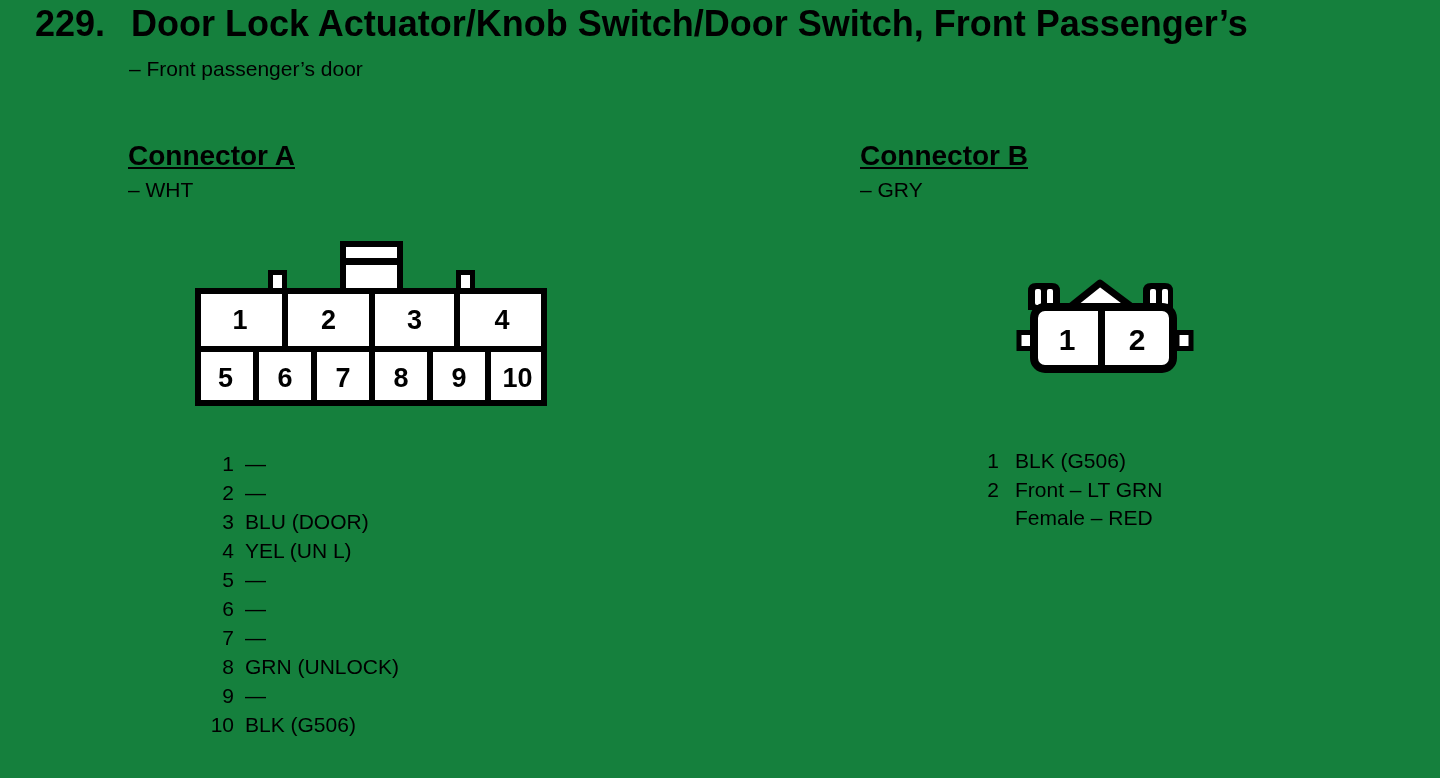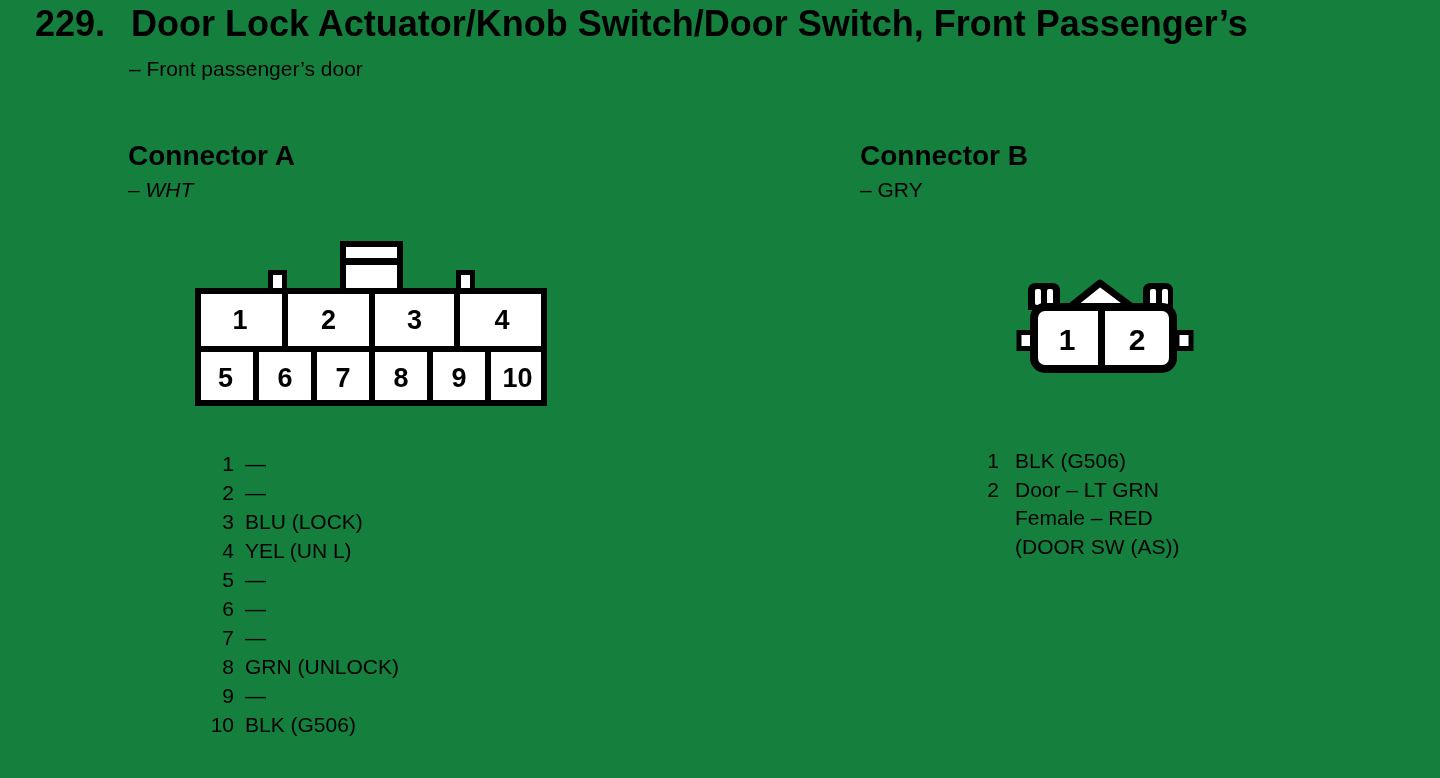--- a/index.html
+++ b/index.html
@@ -12,21 +12,21 @@
     overflow:hidden;
   }
   .abs{position:absolute;}
   .title-row{left:35px;top:3px;display:flex;}
   .title-num{
     font-size:36px;font-weight:bold;line-height:1.15;
     width:96px;flex:0 0 96px;
   }
   .title-text{font-size:36px;font-weight:bold;line-height:1.15;white-space:nowrap;text-align:right;}
   .notes{left:129px;top:54px;font-size:21px;line-height:29px;}
-  .conn-heading{font-size:28px;font-weight:bold;line-height:1.1;}
+  .conn-heading{font-size:28px;font-weight:bold;line-height:1.1;text-decoration:underline;}
   .color-note{font-size:21px;line-height:1.1;}
   .pinlist{font-size:21px;}
   .pin-row{display:flex;}
   .pinlist-a .pin-row{height:29px;line-height:29px;}
   .pinlist-b .pin-row{height:28.5px;line-height:28.5px;}
   .pin-num{display:inline-block;width:34px;text-align:right;flex:0 0 34px;}
   .pinlist-a .pin-wire{margin-left:11px;white-space:nowrap;}
   .pinlist-b .pin-wire{margin-left:16px;white-space:nowrap;}
   svg text{font-family:"Liberation Sans", sans-serif;font-weight:bold;fill:#000;}
 </style>
@@ -38,21 +38,21 @@
   <div class="abs title-row">
     <span class="title-num">229.</span>
     <span class="title-text">Door Lock Actuator/Knob Switch/Door Switch, Front Passenger’s</span>
   </div>
 
   <div class="abs notes">
     <div>– Front passenger’s door</div>
   </div>
 
   <div class="abs conn-heading" style="left:128px;top:141px;">Connector A</div>
-  <div class="abs color-note" style="left:128px;top:178px;font-style:italic;">– WHT</div>
+  <div class="abs color-note" style="left:128px;top:178px;">– WHT</div>
 
   <div class="abs conn-heading" style="left:860px;top:141px;text-align:center;">Connector B</div>
   <div class="abs color-note" style="left:860px;top:178px;text-align:right;">– GRY</div>
 
   <svg class="abs" style="left:175px;top:232px;" width="380" height="180" viewBox="0 0 380 180">
 
     <g>
       <rect x="168" y="12" width="57" height="47" fill="#fff" stroke="#000" stroke-width="6"></rect>
       <line x1="165" y1="29.5" x2="228" y2="29.5" stroke="#000" stroke-width="7"></line>
     </g>
@@ -121,21 +121,21 @@
     <div class="pin-row">
       <span class="pin-num">1</span>
       <span class="pin-wire">—</span>
     </div>
     <div class="pin-row">
       <span class="pin-num">2</span>
       <span class="pin-wire">—</span>
     </div>
     <div class="pin-row">
       <span class="pin-num">3</span>
-      <span class="pin-wire">BLU (LOCK)</span>
+      <span class="pin-wire">BLU (DOOR)</span>
     </div>
     <div class="pin-row">
       <span class="pin-num">4</span>
       <span class="pin-wire">YEL (UN L)</span>
     </div>
     <div class="pin-row">
       <span class="pin-num">5</span>
       <span class="pin-wire">—</span>
     </div>
     <div class="pin-row">
@@ -160,25 +160,24 @@
     </div>
   </div>
 
   <div class="abs pinlist pinlist-b" style="left:965px;top:447px;">
     <div class="pin-row">
       <span class="pin-num">1</span>
       <span class="pin-wire">BLK (G506)</span>
     </div>
     <div class="pin-row">
       <span class="pin-num">2</span>
-      <span class="pin-wire">Door – LT GRN</span>
+      <span class="pin-wire">Front – LT GRN</span>
     </div>
     <div class="pin-row">
       <span class="pin-num"></span>
       <span class="pin-wire">Female – RED</span>
     </div>
     <div class="pin-row">
       <span class="pin-num"></span>
-      <span class="pin-wire">(DOOR SW (AS))</span>
     </div>
   </div>
 
 </div>
 
 </body></html>

